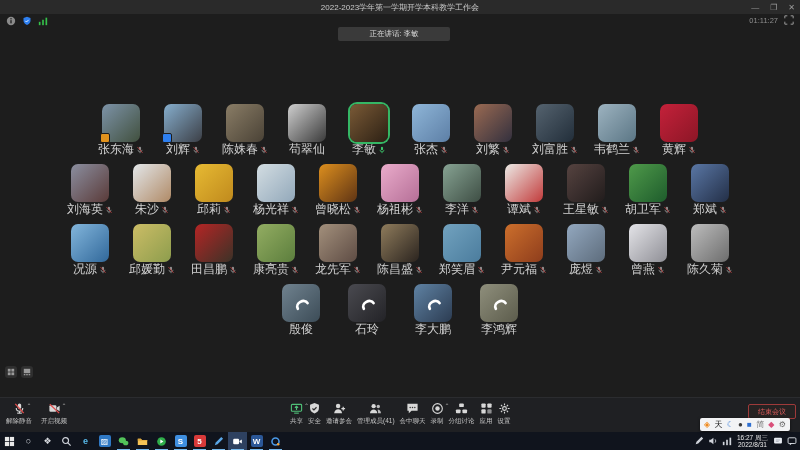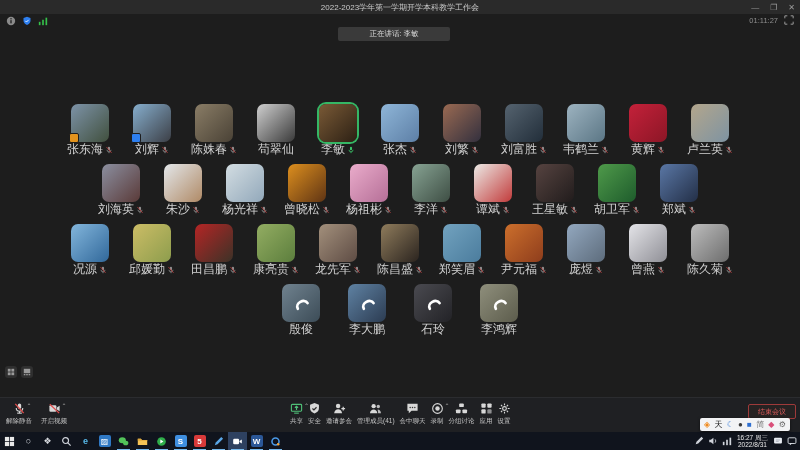--- a/index.html
+++ b/index.html
@@ -245,54 +245,54 @@
             <span>
               <svg viewBox="0 0 10 10">
                 <rect x="3.7" y="1" width="2.6" height="4.4" rx="1.3" fill="#8f8f8f"></rect>
                 <path d="M2.5 4.8a2.5 2.5 0 0 0 5 0" stroke="#8f8f8f" fill="none"></path>
                 <line x1="5" y1="7.3" x2="5" y2="9" stroke="#8f8f8f"></line>
                 <line x1="1.8" y1="1.2" x2="8.2" y2="8.6" stroke="#c24444" stroke-width="1"></line>
               </svg>
             </span>
           </div>
         </div>
-        <div class="tile">
-          <div class="avatar" style="background: linear-gradient(135deg, rgb(179, 166, 140), rgb(126, 147, 162));"></div>
-          <div class="pname">
-            <span>卢兰英</span>
-            <span>
-              <svg viewBox="0 0 10 10">
-                <rect x="3.7" y="1" width="2.6" height="4.4" rx="1.3" fill="#8f8f8f"></rect>
-                <path d="M2.5 4.8a2.5 2.5 0 0 0 5 0" stroke="#8f8f8f" fill="none"></path>
-                <line x1="5" y1="7.3" x2="5" y2="9" stroke="#8f8f8f"></line>
-                <line x1="1.8" y1="1.2" x2="8.2" y2="8.6" stroke="#c24444" stroke-width="1"></line>
-              </svg>
-            </span>
-          </div>
-        </div>
       </div>
       <div class="p-row">
         <div class="tile">
           <div class="avatar" style="background: linear-gradient(135deg, rgb(139, 143, 160), rgb(90, 58, 56));"></div>
           <div class="pname">
             <span>刘海英</span>
             <span>
               <svg viewBox="0 0 10 10">
                 <rect x="3.7" y="1" width="2.6" height="4.4" rx="1.3" fill="#8f8f8f"></rect>
                 <path d="M2.5 4.8a2.5 2.5 0 0 0 5 0" stroke="#8f8f8f" fill="none"></path>
                 <line x1="5" y1="7.3" x2="5" y2="9" stroke="#8f8f8f"></line>
                 <line x1="1.8" y1="1.2" x2="8.2" y2="8.6" stroke="#c24444" stroke-width="1"></line>
               </svg>
             </span>
           </div>
         </div>
         <div class="tile">
           <div class="avatar" style="background: linear-gradient(135deg, rgb(227, 231, 234), rgb(176, 138, 102));"></div>
           <div class="pname">
             <span>朱沙</span>
+            <span>
+              <svg viewBox="0 0 10 10">
+                <rect x="3.7" y="1" width="2.6" height="4.4" rx="1.3" fill="#8f8f8f"></rect>
+                <path d="M2.5 4.8a2.5 2.5 0 0 0 5 0" stroke="#8f8f8f" fill="none"></path>
+                <line x1="5" y1="7.3" x2="5" y2="9" stroke="#8f8f8f"></line>
+                <line x1="1.8" y1="1.2" x2="8.2" y2="8.6" stroke="#c24444" stroke-width="1"></line>
+              </svg>
+            </span>
+          </div>
+        </div>
+        <div class="tile">
+          <div class="avatar" style="background: linear-gradient(135deg, rgb(231, 186, 51), rgb(192, 138, 29));"></div>
+          <div class="pname">
+            <span>邱莉</span>
             <span>
               <svg viewBox="0 0 10 10">
                 <rect x="3.7" y="1" width="2.6" height="4.4" rx="1.3" fill="#8f8f8f"></rect>
                 <path d="M2.5 4.8a2.5 2.5 0 0 0 5 0" stroke="#8f8f8f" fill="none"></path>
                 <line x1="5" y1="7.3" x2="5" y2="9" stroke="#8f8f8f"></line>
                 <line x1="1.8" y1="1.2" x2="8.2" y2="8.6" stroke="#c24444" stroke-width="1"></line>
               </svg>
             </span>
           </div>
         </div>
@@ -572,41 +572,41 @@
               <svg viewBox="0 0 16 16">
                 <path d="M3 11C3 5.5 13 5.5 13 11" fill="none" stroke="#ffffff" stroke-width="2.4" stroke-linecap="round" transform="rotate(-30 8 8)"></path>
               </svg>
             </span>
           </div>
           <div class="pname">
             <span>殷俊</span>
           </div>
         </div>
         <div class="tile">
+          <div class="avatar" style="background: linear-gradient(135deg, rgb(74, 74, 80), rgb(35, 35, 39));">
+            <span class="phone-ic">
+              <svg viewBox="0 0 16 16">
+                <path d="M3 11C3 5.5 13 5.5 13 11" fill="none" stroke="#ffffff" stroke-width="2.4" stroke-linecap="round" transform="rotate(-30 8 8)"></path>
+              </svg>
+            </span>
+          </div>
+          <div class="pname">
+            <span>石玲</span>
+          </div>
+        </div>
+        <div class="tile">
           <div class="avatar" style="background: linear-gradient(135deg, rgb(95, 130, 163), rgb(44, 60, 82));">
             <span class="phone-ic">
               <svg viewBox="0 0 16 16">
                 <path d="M3 11C3 5.5 13 5.5 13 11" fill="none" stroke="#ffffff" stroke-width="2.4" stroke-linecap="round" transform="rotate(-30 8 8)"></path>
               </svg>
             </span>
           </div>
           <div class="pname">
             <span>李大鹏</span>
-          </div>
-        </div>
-        <div class="tile">
-          <div class="avatar" style="background: linear-gradient(135deg, rgb(74, 74, 80), rgb(35, 35, 39));">
-            <span class="phone-ic">
-              <svg viewBox="0 0 16 16">
-                <path d="M3 11C3 5.5 13 5.5 13 11" fill="none" stroke="#ffffff" stroke-width="2.4" stroke-linecap="round" transform="rotate(-30 8 8)"></path>
-              </svg>
-            </span>
-          </div>
-          <div class="pname">
-            <span>石玲</span>
           </div>
         </div>
         <div class="tile">
           <div class="avatar" style="background: linear-gradient(135deg, rgb(143, 143, 124), rgb(92, 92, 76));">
             <span class="phone-ic">
               <svg viewBox="0 0 16 16">
                 <path d="M3 11C3 5.5 13 5.5 13 11" fill="none" stroke="#ffffff" stroke-width="2.4" stroke-linecap="round" transform="rotate(-30 8 8)"></path>
               </svg>
             </span>
           </div>

